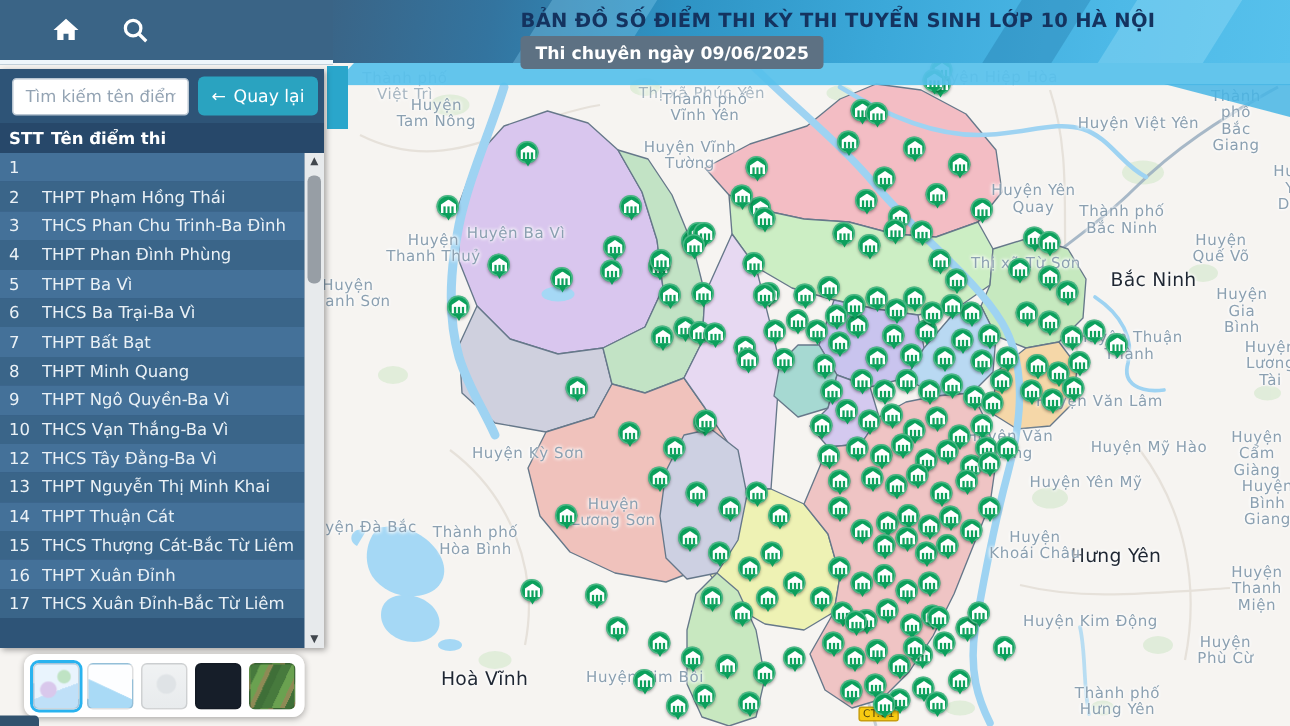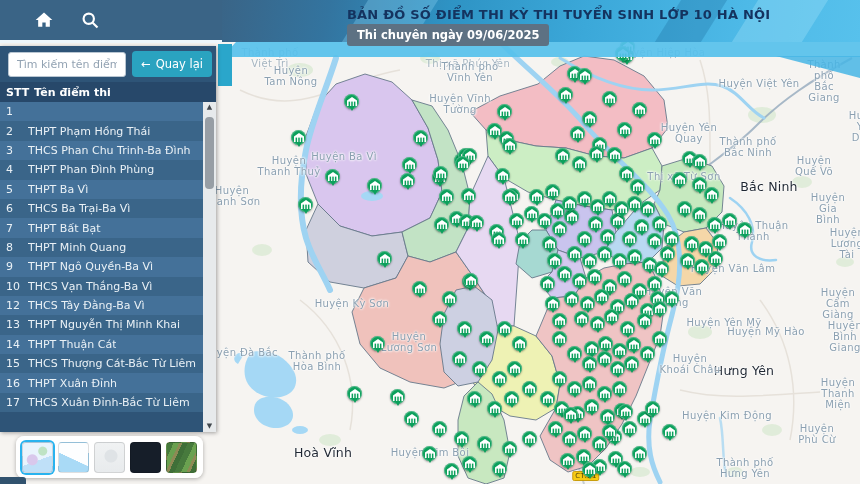--- a/index.html
+++ b/index.html
@@ -186,21 +186,21 @@
         <div class="maplabel" style="left: 690px; top: 364px;">Huyện
 Khoái Châu</div>
         <div class="maplabel" style="left: 727px; top: 415px;">Huyện Kim Động</div>
         <div class="maplabel" style="left: 745px; top: 468px;">Thành phố
 Hưng Yên</div>
         <div class="maplabel" style="left: 817px; top: 434px;">Huyện Phù Cừ</div>
         <div class="maplabel" style="left: 838px; top: 393px;">Huyện
 Thanh Miện</div>
         <div class="maplabel" style="left: 845px; top: 336px;">Huyện Bình
 Giang</div>
-        <div class="maplabel" style="left: 766px; top: 299px; margin-top: 32px;">Huyện Mỹ Hào</div>
+        <div class="maplabel" style="left: 766px; top: 299px;">Huyện Mỹ Hào</div>
         <div class="maplabel" style="left: 724px; top: 322px;">Huyện Yên Mỹ</div>
         <div class="maplabel" style="left: 673px; top: 297px;">Huyện Văn
 Giang</div>
         <div class="maplabel" style="left: 733px; top: 268px;">Huyện Văn Lâm</div>
         <div class="maplabel" style="left: 838px; top: 303px;">Huyện Cẩm
 Giàng</div>
         <div class="maplabel" style="left: 847px; top: 243px;">Huyện
 Lương Tài</div>
         <div class="maplabel" style="left: 828px; top: 208px;">Huyện Gia Bình</div>
         <div class="maplabel" style="left: 753px; top: 231px;">Huyện Thuận

